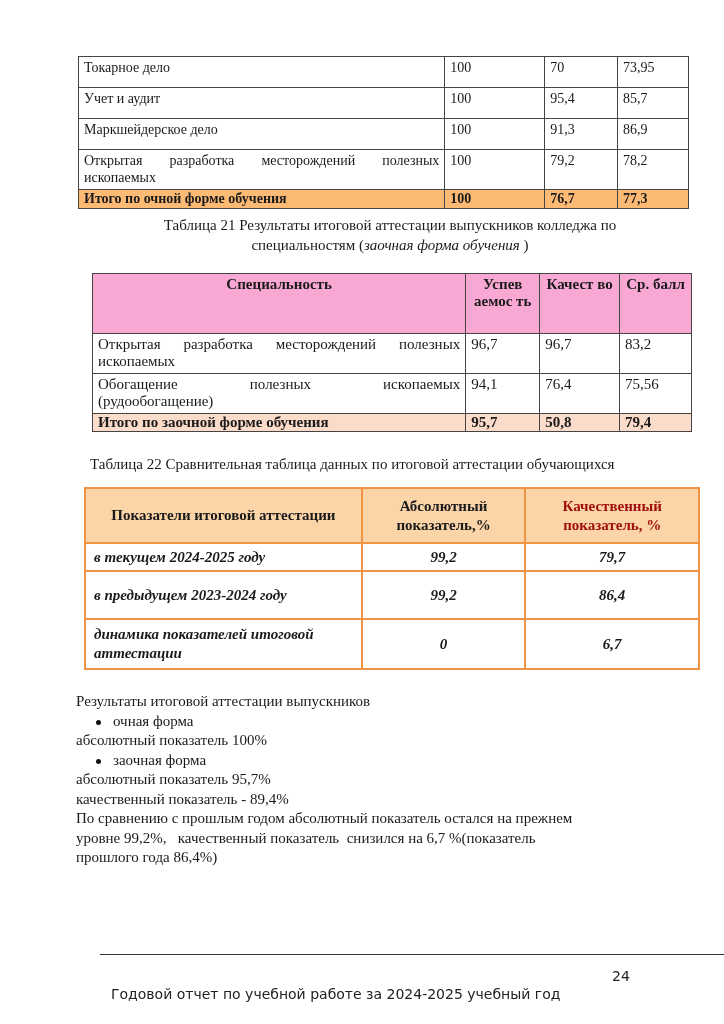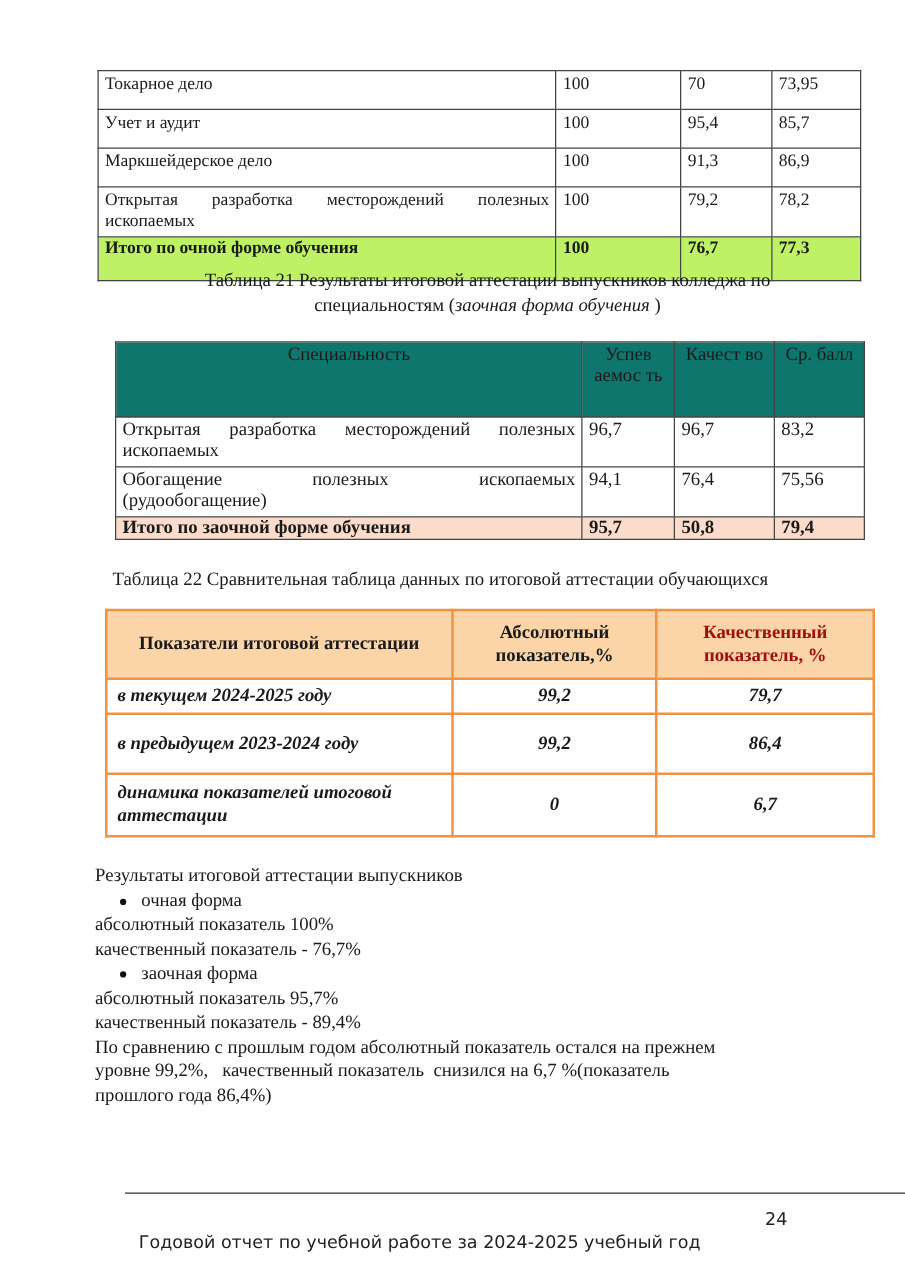--- a/index.html
+++ b/index.html
@@ -3,26 +3,26 @@
 <meta charset="utf-8">
 <style>
   html, body { margin:0; padding:0; background:#ffffff; }
   body { width:724px; height:1024px; position:relative; overflow:hidden;
          font-family:"Liberation Serif", serif; color:#1a1a1a; }
   table { border-collapse:collapse; position:absolute; }
   .t1 { left:78px; top:56px; width:611px; font-size:14px; }
   .t1 td { border:1px solid #444; padding:2px 5px; vertical-align:top; line-height:17px; }
   .t1 tr.r { height:31px; }
   .t1 tr.r2 { height:40px; }
-  .t1 tr.total td { background:#bef264; font-weight:bold; height:18px; padding-top:0; padding-bottom:16px;}
+  .t1 tr.total td { background:#fdba74; font-weight:bold; height:18px; padding-top:0; padding-bottom:0;}
   .cap { position:absolute; text-align:center; font-size:15px; line-height:20px; }
   .cap i { }
   .t2 { left:92px; top:273px; width:600px; font-size:15px; }
   .t2 td, .t2 th { border:1px solid #444; padding:2px 5px; vertical-align:top; line-height:17px; }
-  .t2 th { background:#0f766e; font-weight:normal; text-align:center; height:55px; }
+  .t2 th { background:#f9a8d4; font-weight:bold; text-align:center; height:55px; }
   .t2 tr.total td { background:#fbdccb; font-weight:bold; padding-top:0; padding-bottom:0; }
   .t3 { left:84px; top:487px; width:616px; font-size:15px; border:2px solid #ee9444; }
   .t3 td, .t3 th { border:2px solid #ee9444; padding:2px 8px; line-height:19px; }
   .t3 th { background:#fbd4a8; font-weight:bold; height:49px; }
   .t3 th.c2 { color:#a00f0f; }
   .t3 td { font-weight:bold;font-style:italic; }
   .t3 td.v { text-align:center; }
   .t3 tr.h1 td { height:22px; }
   .t3 tr.h2 td { height:42px; }
   .t3 tr.h3 td { height:44px; }
@@ -149,21 +149,20 @@
     <td class="v">0</td>
     <td class="v">6,7</td>
   </tr>
 </tbody>
   </table>
 
 <div class="txt">
   <div>Результаты итоговой аттестации  выпускников</div>
   <div class="bl"><span class="dot"></span><span>очная форма</span></div>
   <div>абсолютный показатель  100%</div>
-  <div>качественный показатель - 76,7%</div>
   <div class="bl"><span class="dot"></span><span>заочная форма</span></div>
   <div>абсолютный показатель  95,7%</div>
   <div>качественный показатель - 89,4%</div>
   <div>По сравнению с прошлым годом абсолютный показатель остался на прежнем</div>
   <div style="white-space:pre">уровне 99,2%,   качественный показатель  снизился на 6,7 %(показатель</div>
   <div>прошлого года 86,4%)</div>
 </div>
 
 <div class="rule"></div>
 <div class="pnum">24</div>

